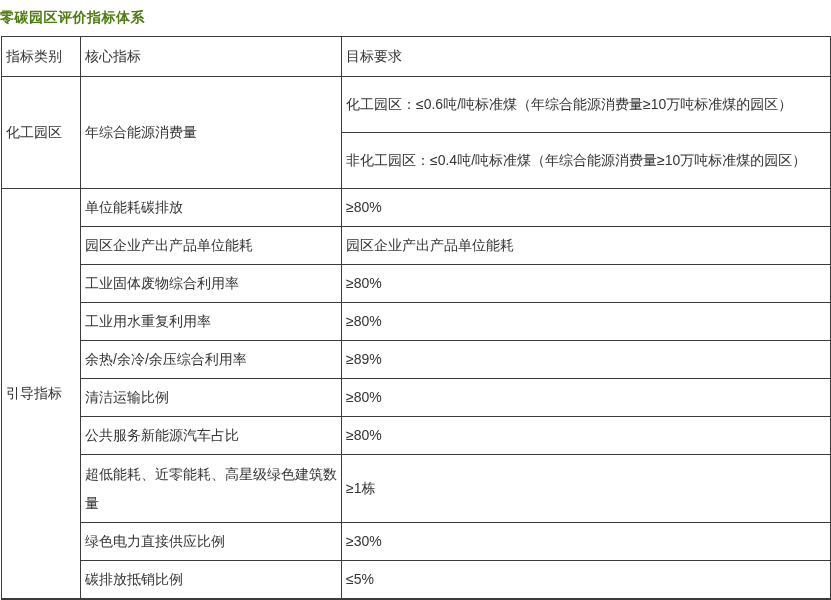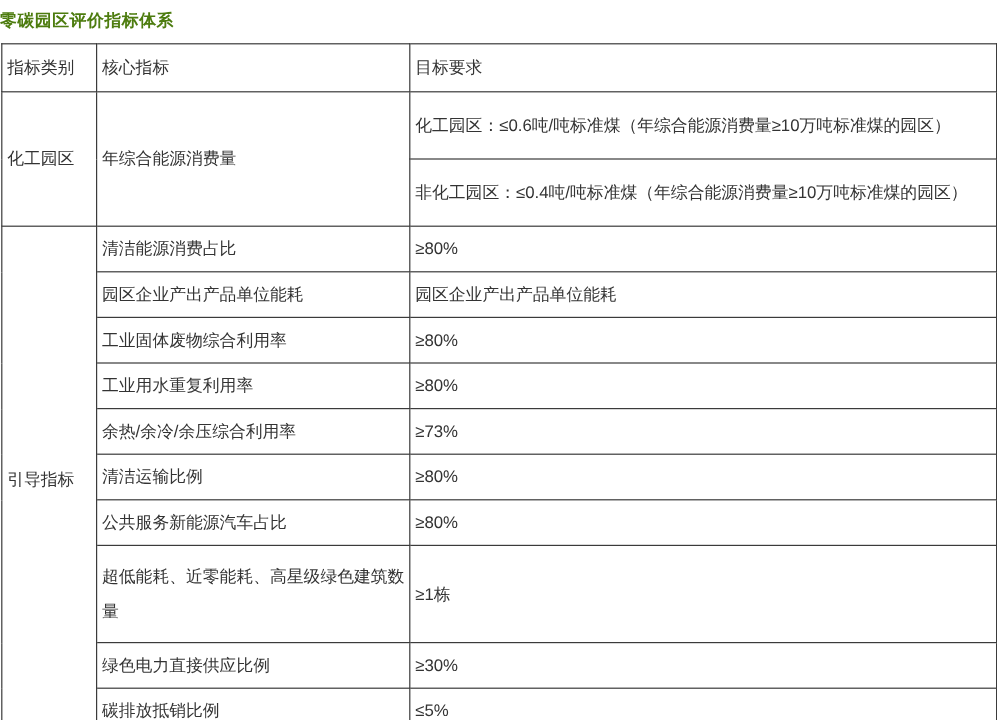--- a/index.html
+++ b/index.html
@@ -38,21 +38,21 @@
     line-height: 2.05;
     color: #333333;
     word-break: break-all;
   }
   col.c1 { width: 79px; }
   col.c2 { width: 261px; }
   col.c3 { width: 489px; }
   tr.header-row     { height: 40px; }
   tr.core-subrow    { height: 56px; }
   tr.guide-row      { height: 38px; }
-  tr.guide-row-tall { height: 81px; }
+  tr.guide-row-tall { height: 68px; }
   th { vertical-align: middle; }
 </style>
 </head>
 <body>
 
 <div class="page-title">零碳园区评价指标体系</div>
 
 <table class="indicator-table">
   <colgroup>
     <col class="c1">
@@ -72,38 +72,38 @@
       <td rowspan="2">年综合能源消费量</td>
       <td>化工园区：≤0.6吨/吨标准煤（年综合能源消费量≥10万吨标准煤的园区）</td>
     </tr>
     <tr class="core-subrow">
       <td>非化工园区：≤0.4吨/吨标准煤（年综合能源消费量≥10万吨标准煤的园区）</td>
     </tr>
   </tbody>
   <tbody id="guidance-body">
       <tr class="guide-row">
         <td rowspan="10">引导指标</td>
-        <td>清洁能源消费占比</td>
+        <td>单位能耗碳排放</td>
         <td>≥80%</td>
       </tr>
       <tr class="guide-row">
         <td>园区企业产出产品单位能耗</td>
         <td>园区企业产出产品单位能耗</td>
       </tr>
       <tr class="guide-row">
         <td>工业固体废物综合利用率</td>
         <td>≥80%</td>
       </tr>
       <tr class="guide-row">
         <td>工业用水重复利用率</td>
         <td>≥80%</td>
       </tr>
       <tr class="guide-row">
         <td>余热/余冷/余压综合利用率</td>
-        <td>≥73%</td>
+        <td>≥89%</td>
       </tr>
       <tr class="guide-row">
         <td>清洁运输比例</td>
         <td>≥80%</td>
       </tr>
       <tr class="guide-row">
         <td>公共服务新能源汽车占比</td>
         <td>≥80%</td>
       </tr>
       <tr class="guide-row-tall">

